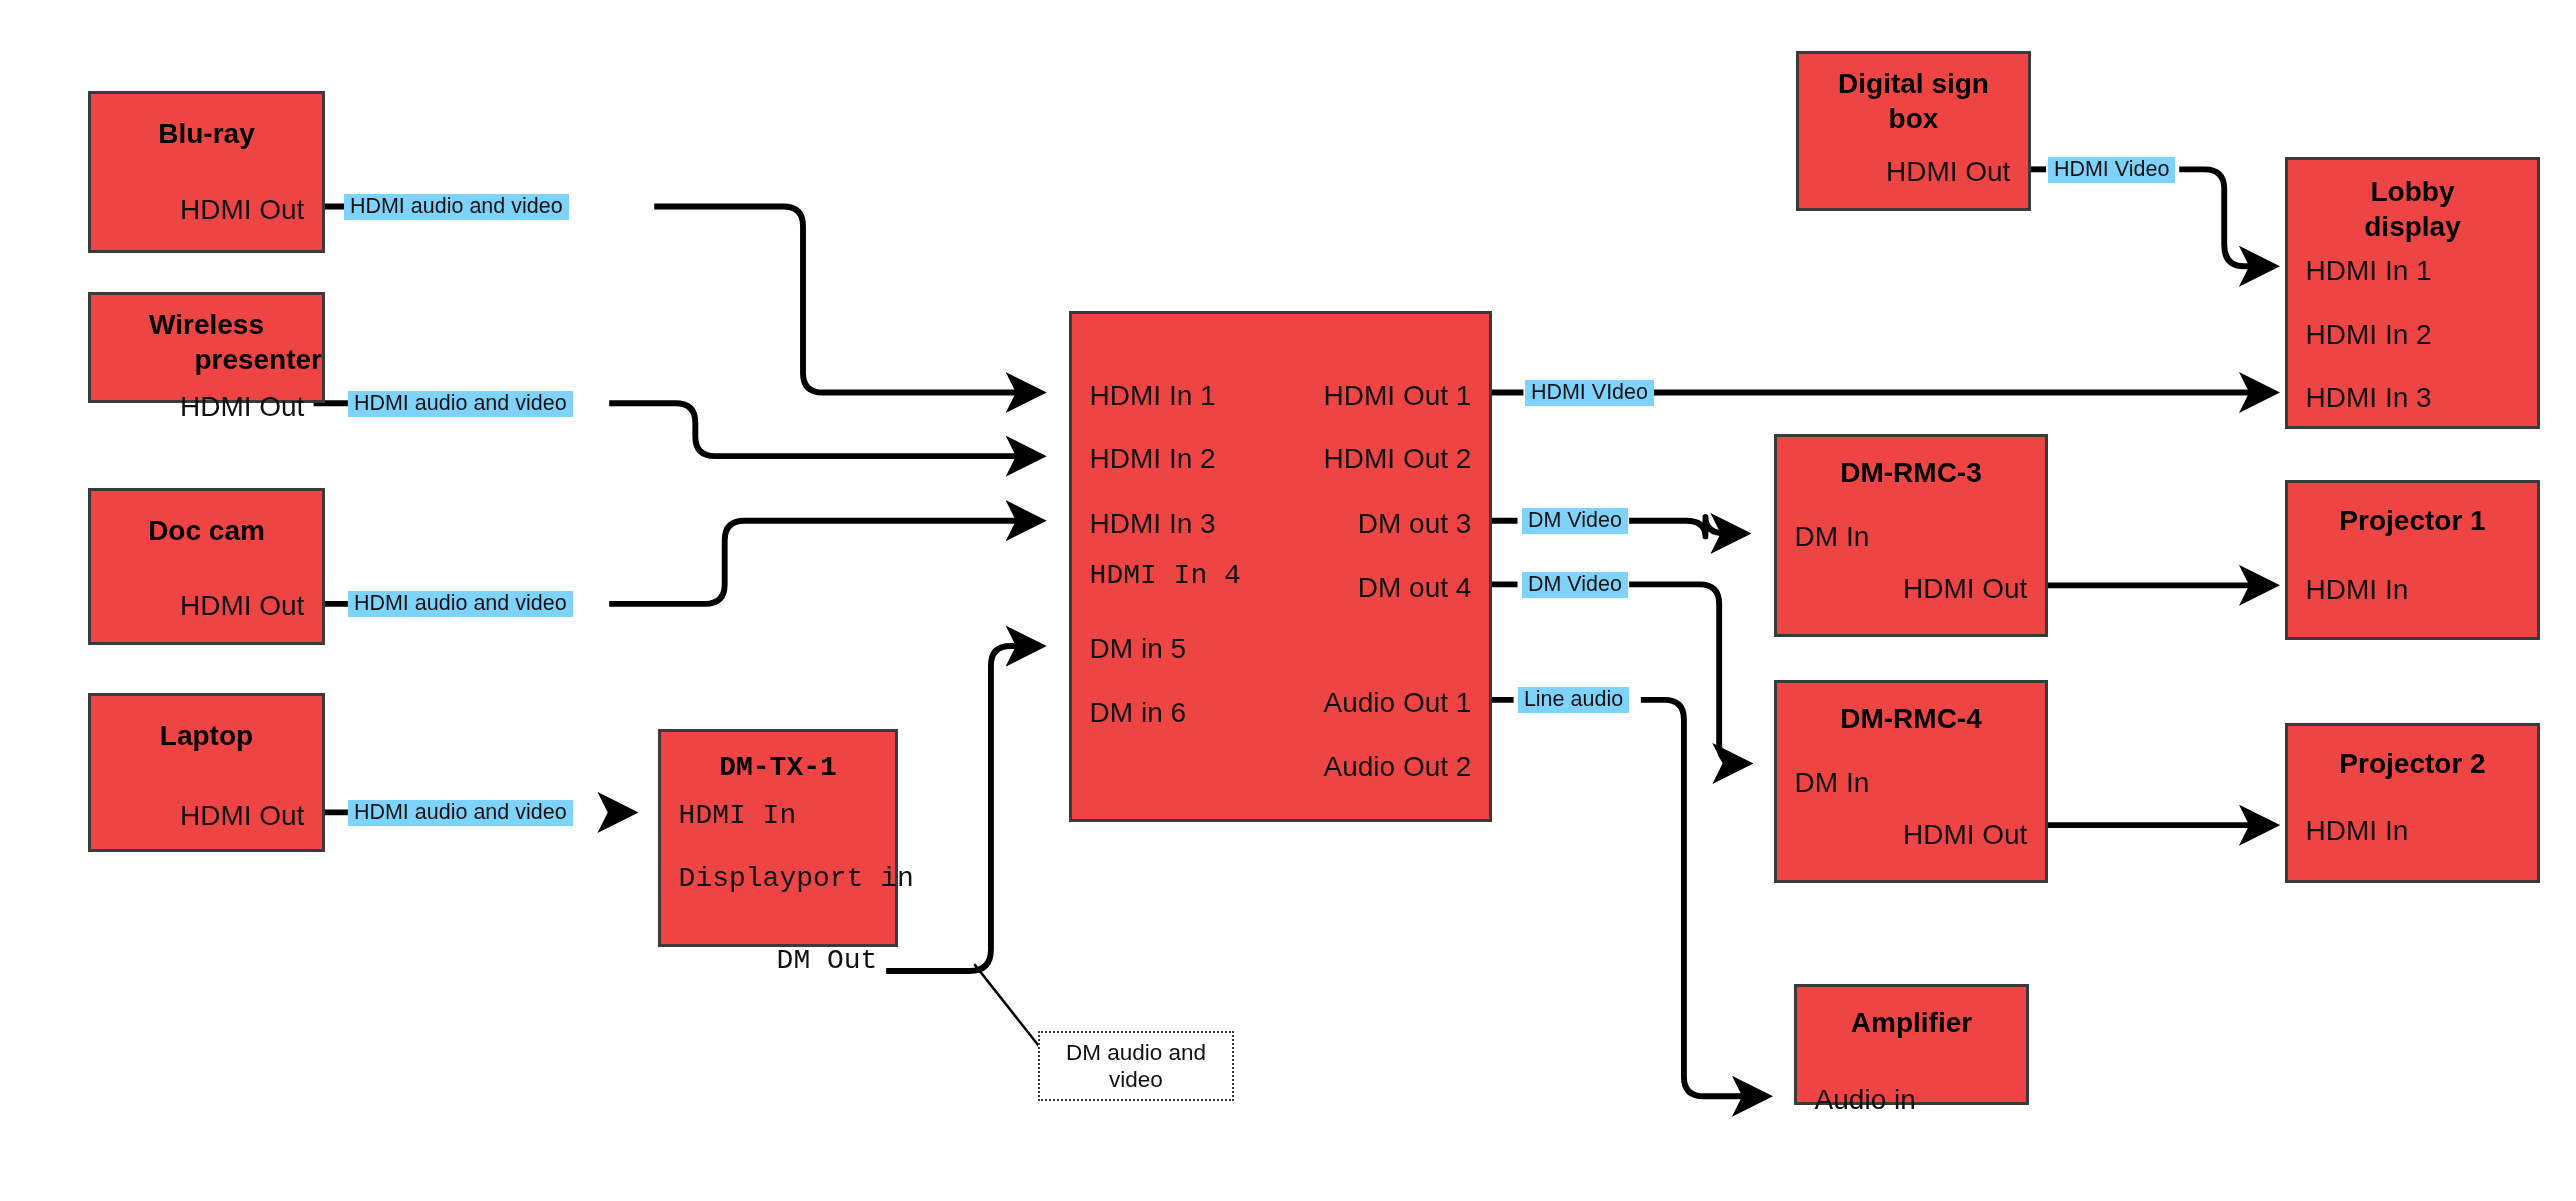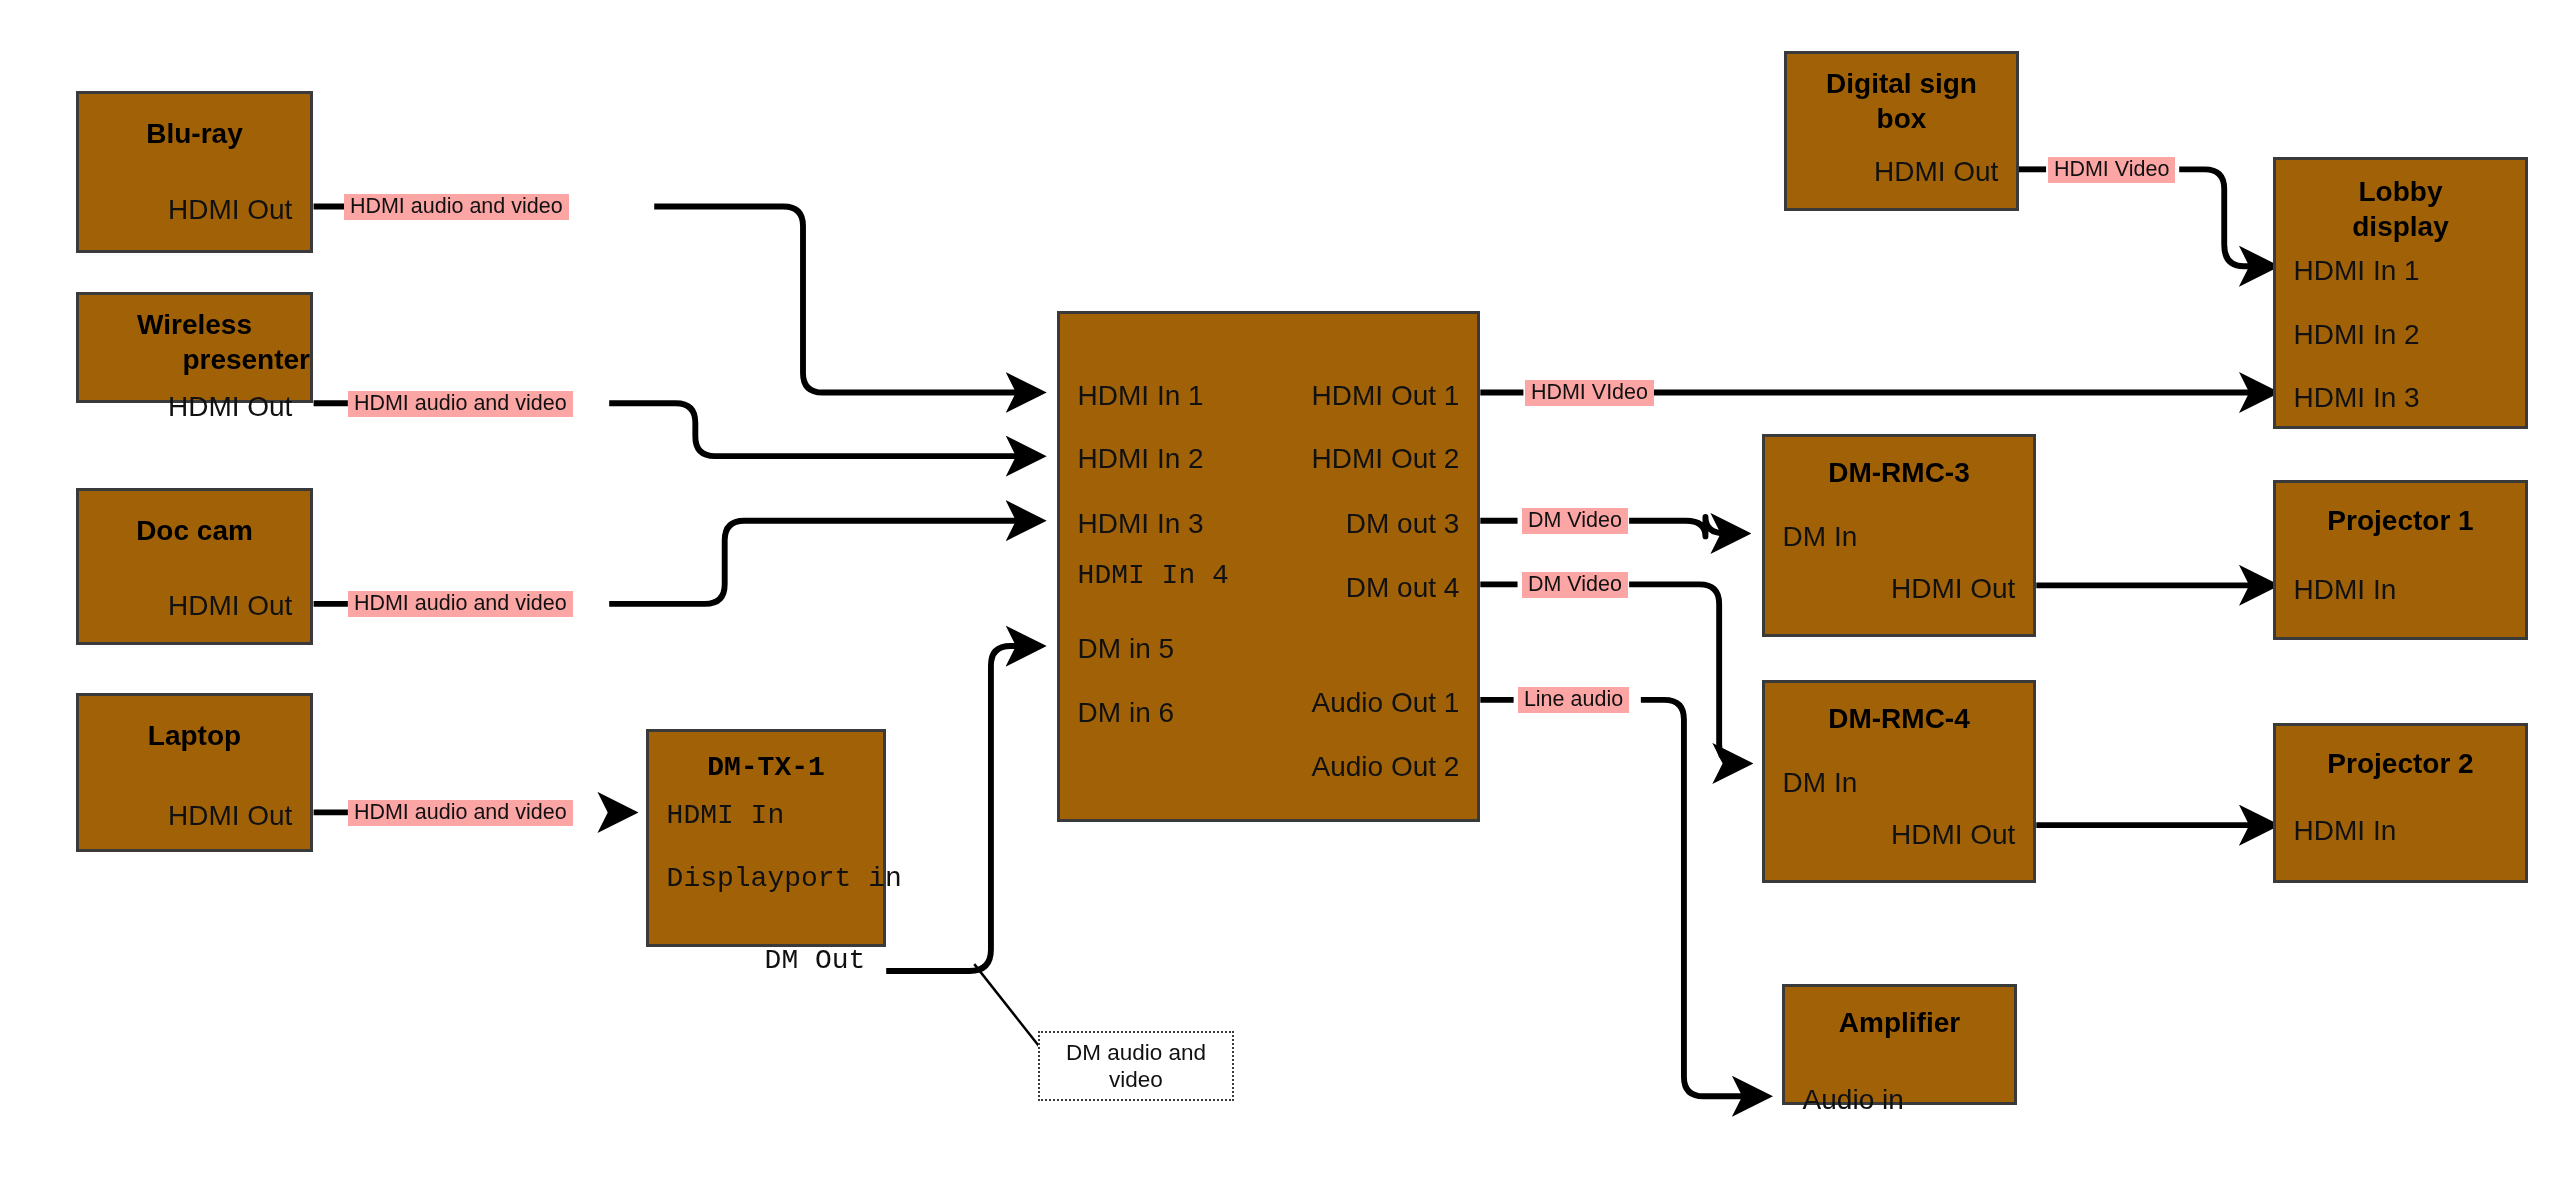--- a/index.html
+++ b/index.html
@@ -1,31 +1,31 @@
 <!DOCTYPE html>
 <html><head>
 <meta charset="utf-8">
 <style>
   html,body{margin:0;padding:0;background:#ffffff;}
   body{font-family:"Liberation Sans",sans-serif;color:#111111;}
   #canvas{position:relative;width:2576px;height:1201px;background:#ffffff;overflow:hidden;}
   #wires{position:absolute;left:0;top:0;width:2576px;height:1201px;pointer-events:none;}
 
-  .node{position:absolute;box-sizing:border-box;border:3.9px solid #3a3a3a;background:#a16207;}
+  .node{position:absolute;box-sizing:border-box;border:3.9px solid #3a3a3a;background:#ef4444;margin-left:12px;}
   .node .title{
     position:absolute;left:0;right:0;text-align:center;
     font-weight:bold;font-size:28px;line-height:35px;color:#000;
   }
   .port{position:absolute;font-size:28px;line-height:33px;color:#111;white-space:nowrap;}
   .port.left{left:17.6px;text-align:left;}
   .port.right{right:17.6px;text-align:right;}
 
   .wirelabel{
     position:absolute;font-size:21.5px;line-height:25.5px;color:#111;
-    background:#fca5a5;padding:0 5.9px;white-space:nowrap;
+    background:#7dd3fc;padding:0 5.9px;white-space:nowrap;
   }
   .notebox{
     position:absolute;box-sizing:border-box;border:2px dotted #3a3a3a;background:#ffffff;
     font-size:22.5px;line-height:27.4px;color:#111;text-align:center;
     display:flex;align-items:center;justify-content:center;padding:3.9px 7.8px;
   }
 </style>
 </head>
 <body>
 

